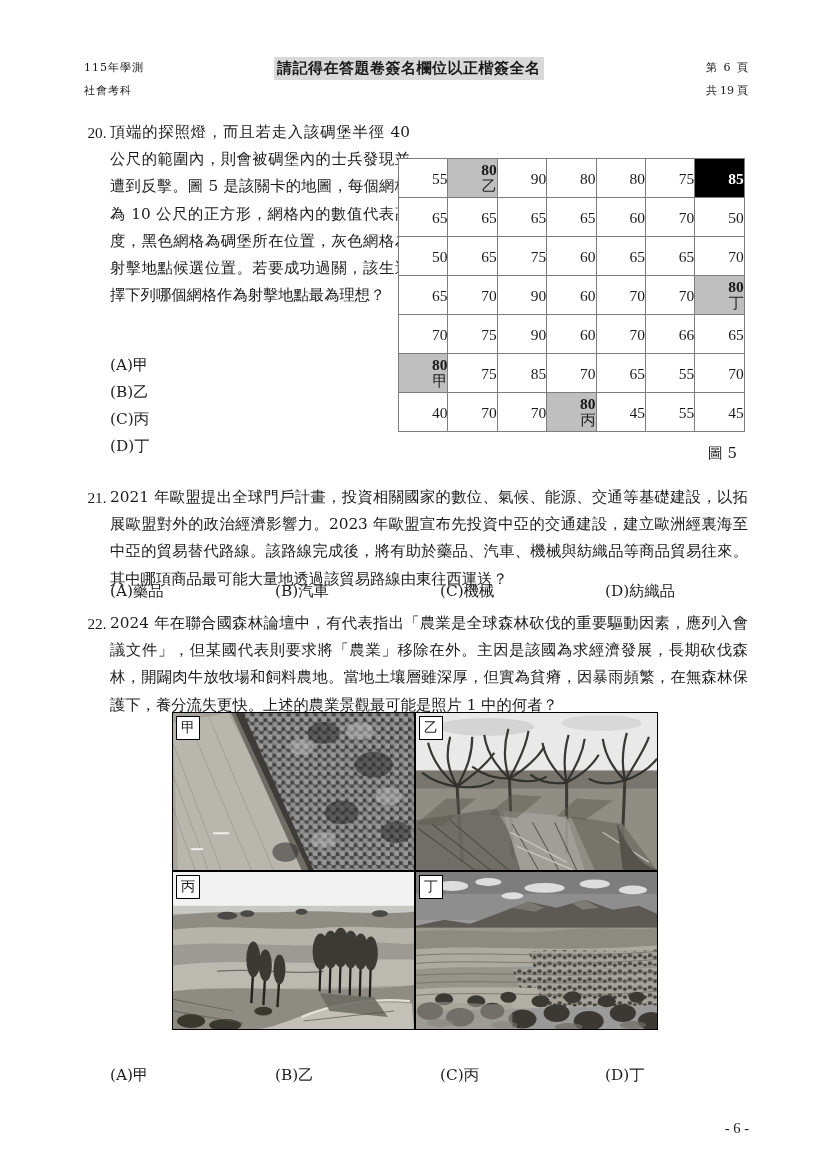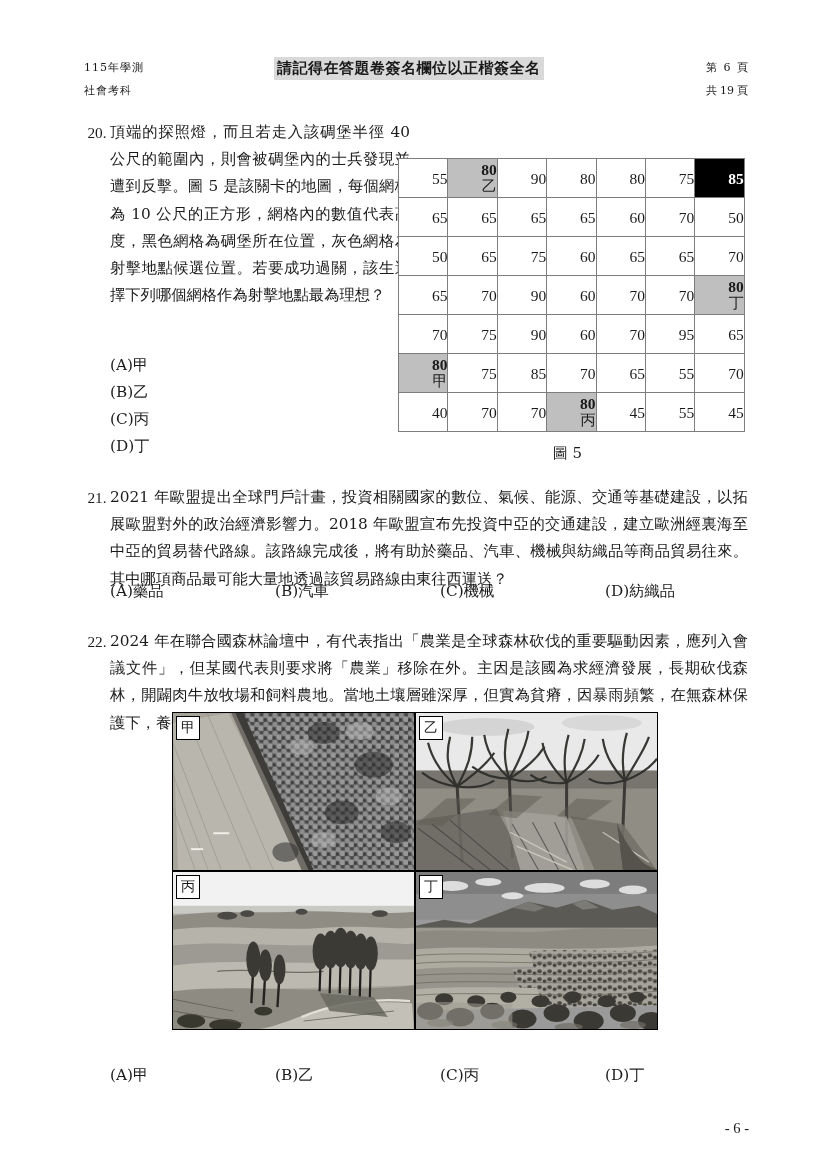--- a/index.html
+++ b/index.html
@@ -137,34 +137,34 @@
   }
   table.grid td .val {
     display: block;
     line-height: 17px;
   }
   .fig-cap {
     position: absolute;
     left: 398px;
     top: 444px;
     width: 339px;
-    text-align: center;
+    text-align: right;
     font-size: 15px;
   }
 
   
   #q21 { left: 84px; top: 484px; width: 664px; }
   #q21-opts { left: 110px; top: 578px; width: 640px; }
   #q21-opts .o1 { left: 0px; }
   #q21-opts .o2 { left: 165px; }
   #q21-opts .o3 { left: 330px; }
   #q21-opts .o4 { left: 495px; }
 
   
-  #q22 { left: 84px; top: 628px; width: 664px; }
+  #q22 { left: 84px; top: 610px; width: 664px; }
   #q22-opts { left: 110px; top: 1062px; width: 640px; }
   #q22-opts .o1 { left: 0px; }
   #q22-opts .o2 { left: 165px; }
   #q22-opts .o3 { left: 330px; }
   #q22-opts .o4 { left: 495px; }
 
   
   .photos {
     position: absolute;
     left: 172px;
@@ -360,21 +360,21 @@
             <td>
               <span class="val">90</span>
             </td>
             <td>
               <span class="val">60</span>
             </td>
             <td>
               <span class="val">70</span>
             </td>
             <td>
-              <span class="val">95</span>
+              <span class="val">66</span>
             </td>
             <td>
               <span class="val">65</span>
             </td>
           </tr>
           <tr>
             <td class="gray">
               <span class="val">80</span>
               <span class="lbl">甲</span>
             </td>
@@ -421,21 +421,21 @@
               <span class="val">45</span>
             </td>
           </tr>
         </tbody>
     </table>
   </div>
   <div class="fig-cap">圖 5</div>
 
   <div class="q" id="q21">
     <span class="q-num">21.</span>
-    <div class="q-body">2021 年歐盟提出全球門戶計畫，投資相關國家的數位、氣候、能源、交通等基礎建設，以拓展歐盟對外的政治經濟影響力。2018 年歐盟宣布先投資中亞的交通建設，建立歐洲經裏海至中亞的貿易替代路線。該路線完成後，將有助於藥品、汽車、機械與紡織品等商品貿易往來。其中哪項商品最可能大量地透過該貿易路線由東往西運送？</div>
+    <div class="q-body">2021 年歐盟提出全球門戶計畫，投資相關國家的數位、氣候、能源、交通等基礎建設，以拓展歐盟對外的政治經濟影響力。2023 年歐盟宣布先投資中亞的交通建設，建立歐洲經裏海至中亞的貿易替代路線。該路線完成後，將有助於藥品、汽車、機械與紡織品等商品貿易往來。其中哪項商品最可能大量地透過該貿易路線由東往西運送？</div>
   </div>
   <div class="opts" id="q21-opts">
     <div class="opt o1">(A)藥品</div>
     <div class="opt o2">(B)汽車</div>
     <div class="opt o3">(C)機械</div>
     <div class="opt o4">(D)紡織品</div>
   </div>
 
   <div class="q" id="q22">
     <span class="q-num">22.</span>

